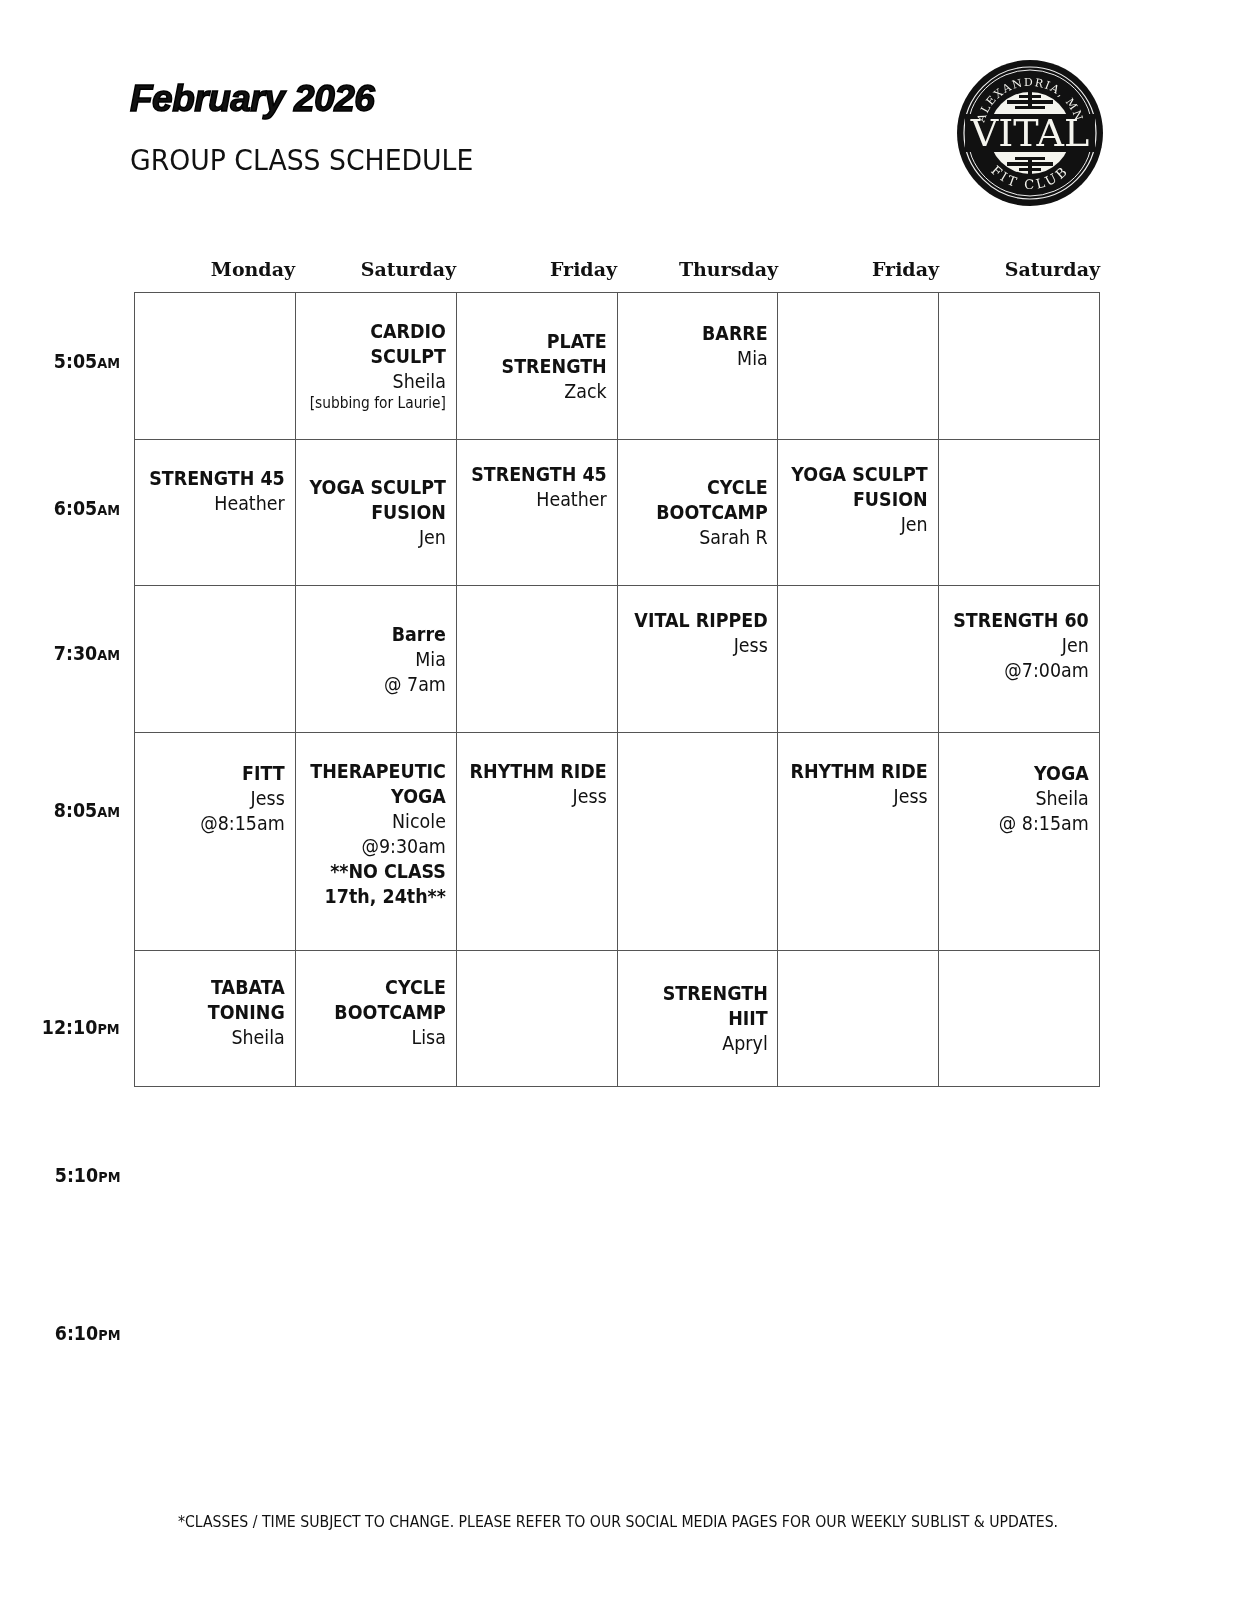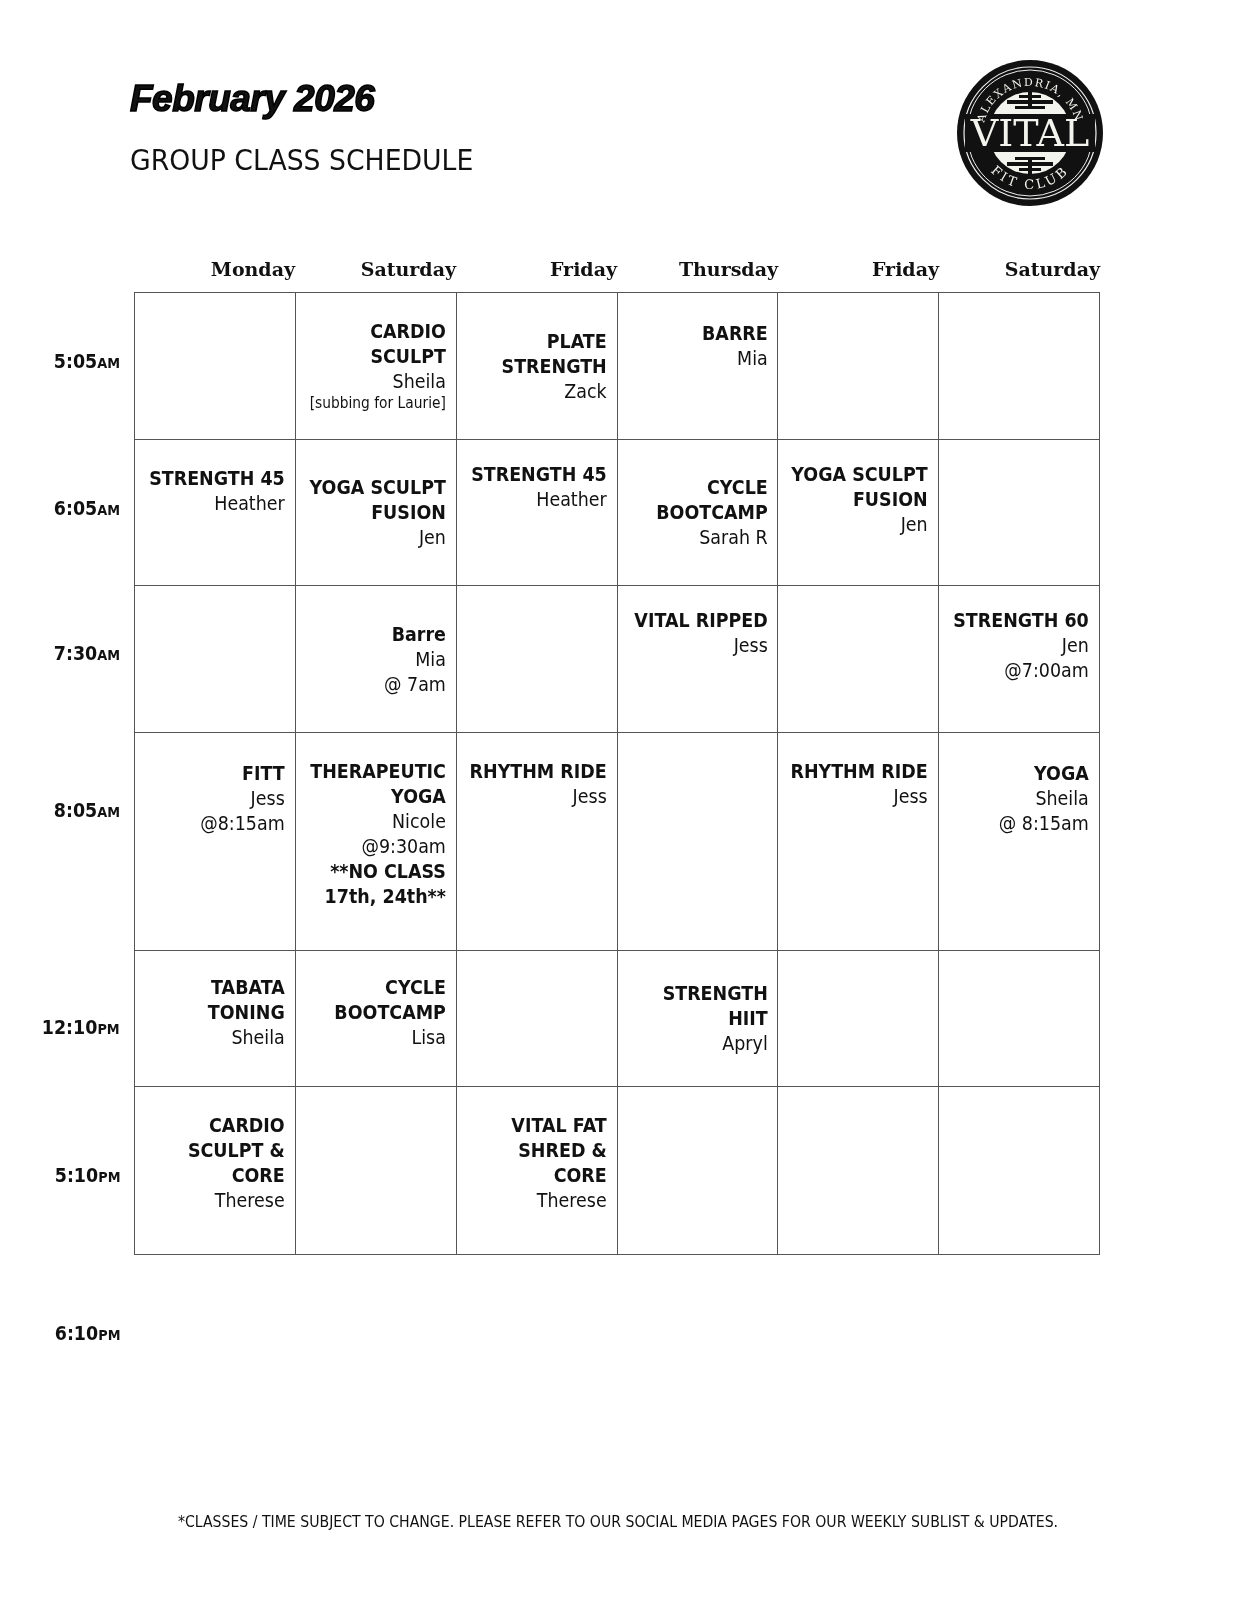--- a/index.html
+++ b/index.html
@@ -167,30 +167,16 @@
       <span class="inst">Lisa</span>
     </td>
     <td></td>
     <td>
       <span class="cls">STRENGTH HIIT</span>
       <span class="inst">Apryl</span>
     </td>
     <td></td>
     <td></td>
   </tr>
-  <tr style="height:168px">
-    <td style="vertical-align:top;padding-top:26px">
-      <span class="cls">CARDIO SCULPT &amp; CORE</span>
-      <span class="inst">Therese</span>
-    </td>
-    <td></td>
-    <td style="vertical-align:top;padding-top:26px">
-      <span class="cls">VITAL FAT SHRED &amp; CORE</span>
-      <span class="inst">Therese</span>
-    </td>
-    <td></td>
-    <td></td>
-    <td></td>
-  </tr>
 </tbody>
   </table>
 
 <div class="footer">*CLASSES / TIME SUBJECT TO CHANGE. PLEASE REFER TO OUR SOCIAL MEDIA PAGES FOR OUR WEEKLY SUBLIST &amp; UPDATES.</div>
 
 </body></html>

